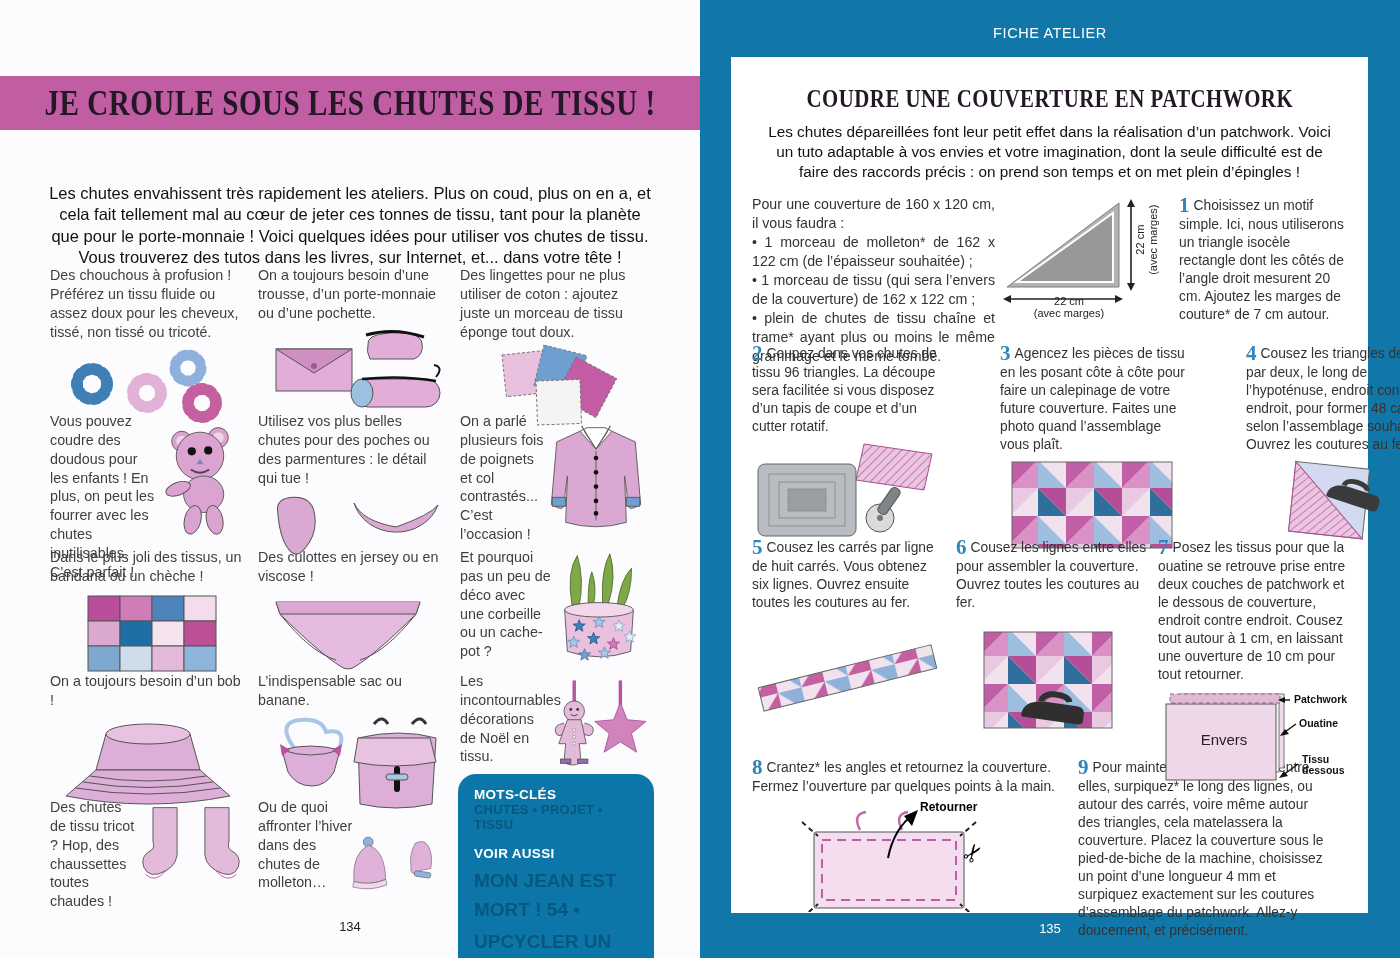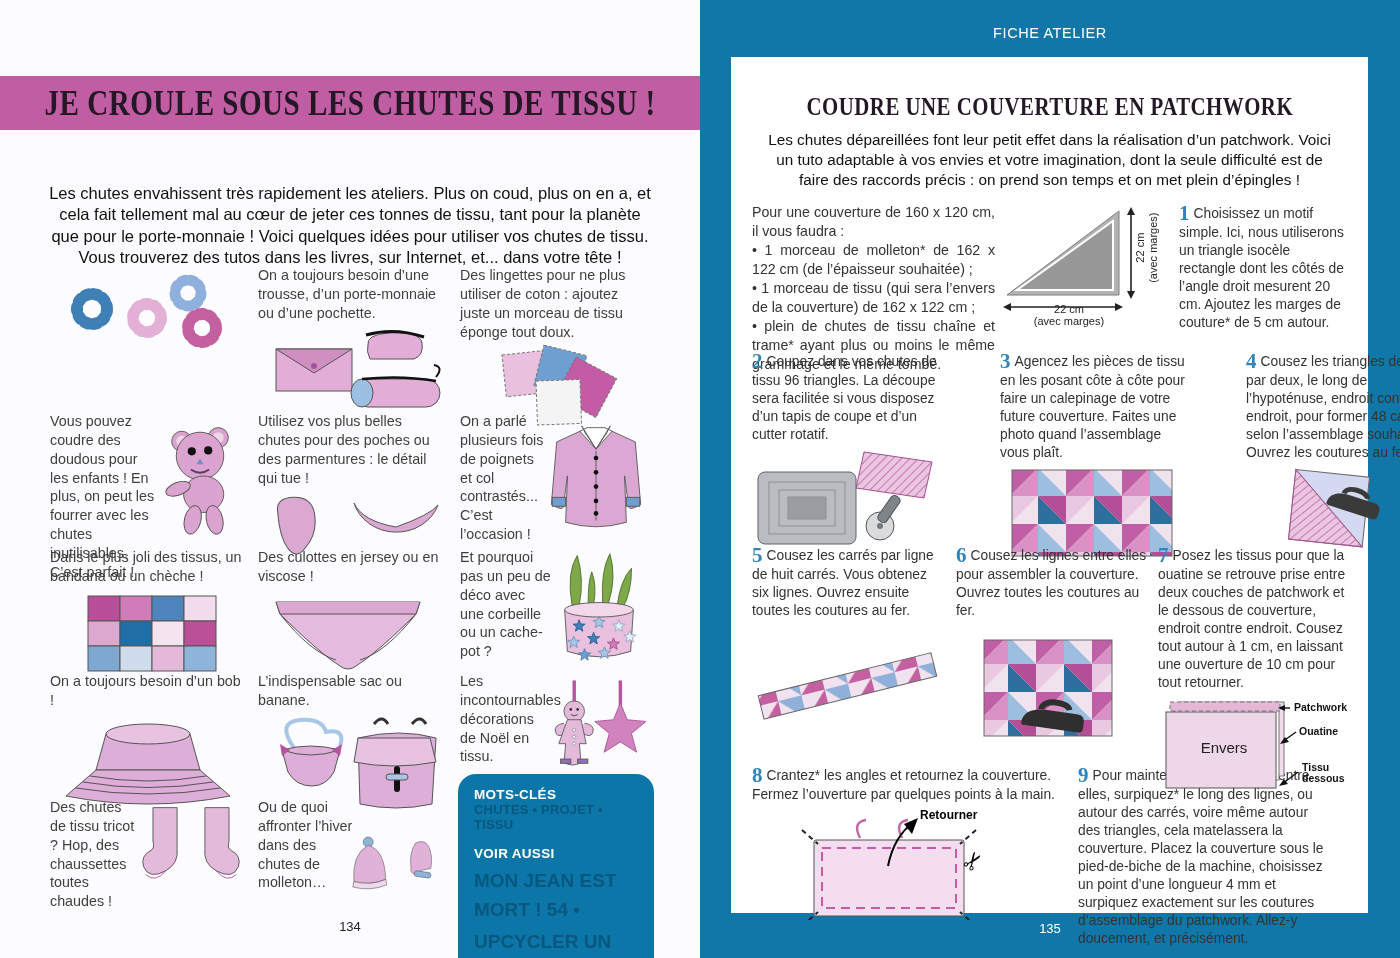--- a/index.html
+++ b/index.html
@@ -20,21 +20,21 @@
   .kwbox{position:absolute;left:458px;top:774px;width:196px;min-height:126px;background:#0d76a8;border-radius:18px;padding:13px 16px 14px;box-sizing:border-box;}
   .kwbox .kwtitle{color:#fff;font-weight:700;font-size:13.5px;letter-spacing:.3px;}
   .kwbox .kwline{color:#07587f;font-size:13px;font-weight:700;letter-spacing:.2px;}
   .kwbox .kwtitle.second{margin-top:14px;}
   .kwbox .kwsee{color:#07587f;font-size:19px;margin-top:5px;font-weight:700;line-height:1.55;}
   .folio{position:absolute;left:0;width:700px;text-align:center;font-size:13px;}
   .folio-left{top:919px;color:#222;}
   .folio-right{top:921px;color:#fff;}
   
   .fiche-label{position:absolute;left:0;top:25px;width:700px;text-align:center;color:#fff;font-size:14.5px;letter-spacing:.6px;}
-  .card{position:absolute;left:31px;top:57px;width:637px;height:856px;background:#fff;box-sizing:border-box;padding:16px 21px;}
+  .card{position:absolute;left:31px;top:57px;width:637px;height:856px;background:#fff;box-sizing:border-box;padding:8px 21px;}
   .card-title-wrap{margin-top:22px;text-align:center;}
   .card .display-title{font-size:21.5px;}
   .card-intro{margin:10px auto 0;width:578px;text-align:center;font-size:15.3px;line-height:1.3;color:#111;}
   .row-mat{margin-top:13px;display:flex;height:148px;}
   .materials{width:302px;font-size:14.2px;line-height:1.34;text-align:justify;color:#333;}
   .materials .mline{padding-left:0;}
   .tri-fig{width:174px;position:relative;margin-left:6px;flex:none;}
   .tri-fig .blabel{position:absolute;left:8px;top:100px;width:120px;text-align:center;font-size:11px;line-height:1.15;color:#222;}
   .tri-fig .vlabel{position:absolute;left:108px;top:32px;width:76px;text-align:center;font-size:11px;line-height:1.15;color:#222;transform:rotate(-90deg);}
   .step{font-size:13.8px;line-height:1.31;color:#333;}
@@ -64,20 +64,21 @@
 
   <div class="banner">
     <span class="display-title">JE CROULE SOUS LES CHUTES DE TISSU !</span>
   </div>
 
   <div class="intro-left">Les chutes envahissent très rapidement les ateliers. Plus on coud, plus on en a, et cela fait tellement mal au cœur de jeter ces tonnes de tissu, tant pour la planète que pour le porte-monnaie ! Voici quelques idées pour utiliser vos chutes de tissu. Vous trouverez des tutos dans les livres, sur Internet, et... dans votre tête !</div>
 
   <div class="tips">
 
     <div class="tip">
+      <span>Des chouchous à profusion ! Préférez un tissu fluide ou assez doux pour les cheveux, tissé, non tissé ou tricoté.</span>
       <svg class="illu" width="190" height="86" viewBox="0 0 190 86">
         <circle cx="42" cy="43" r="15" fill="none" stroke="#3e7fb5" stroke-width="12" stroke-dasharray="4 5" stroke-linecap="round"></circle>
         <circle cx="97" cy="52" r="14" fill="none" stroke="#e3b1d6" stroke-width="12" stroke-dasharray="4 5" stroke-linecap="round"></circle>
         <circle cx="138" cy="27" r="13" fill="none" stroke="#8fb0dd" stroke-width="11" stroke-dasharray="4 5" stroke-linecap="round"></circle>
         <circle cx="152" cy="62" r="14" fill="none" stroke="#c4609f" stroke-width="12" stroke-dasharray="4 5" stroke-linecap="round"></circle>
       </svg>
     </div>
     <div class="tip">
       <span>On a toujours besoin d’une trousse, d’un porte-monnaie ou d’une pochette.</span>
       <svg class="illu" width="190" height="92" viewBox="0 0 190 92">
@@ -323,21 +324,21 @@
         <div class="blabel">
           <span>22 cm</span><br>
           <span>(avec marges)</span>
         </div>
         <div class="vlabel">
           <span>22 cm</span><br>
           <span>(avec marges)</span>
         </div>
       </div>
       <div class="col-step1 step">
-        <span class="stepnum">1</span><span>Choisissez un motif simple. Ici, nous utiliserons un triangle isocèle rectangle dont les côtés de l’angle droit mesurent 20 cm. Ajoutez les marges de couture* de 5 cm autour.</span>
+        <span class="stepnum">1</span><span>Choisissez un motif simple. Ici, nous utiliserons un triangle isocèle rectangle dont les côtés de l’angle droit mesurent 20 cm. Ajoutez les marges de couture* de 7 cm autour.</span>
       </div>
     </div>
 
     <div class="row3 row234">
       <div class="c1 step">
         <span class="stepnum">2</span><span>Coupez dans vos chutes de tissu 96 triangles. La découpe sera facilitée si vous disposez d’un tapis de coupe et d’un cutter rotatif.</span>
         <svg width="188" height="104" viewBox="0 0 188 104" style="margin-top:2px;">
           <defs>
               <pattern id="hatch2" width="6" height="6" patternUnits="userSpaceOnUse" patternTransform="rotate(45)">
                 <rect width="6" height="6" fill="#eac6e0"></rect>

